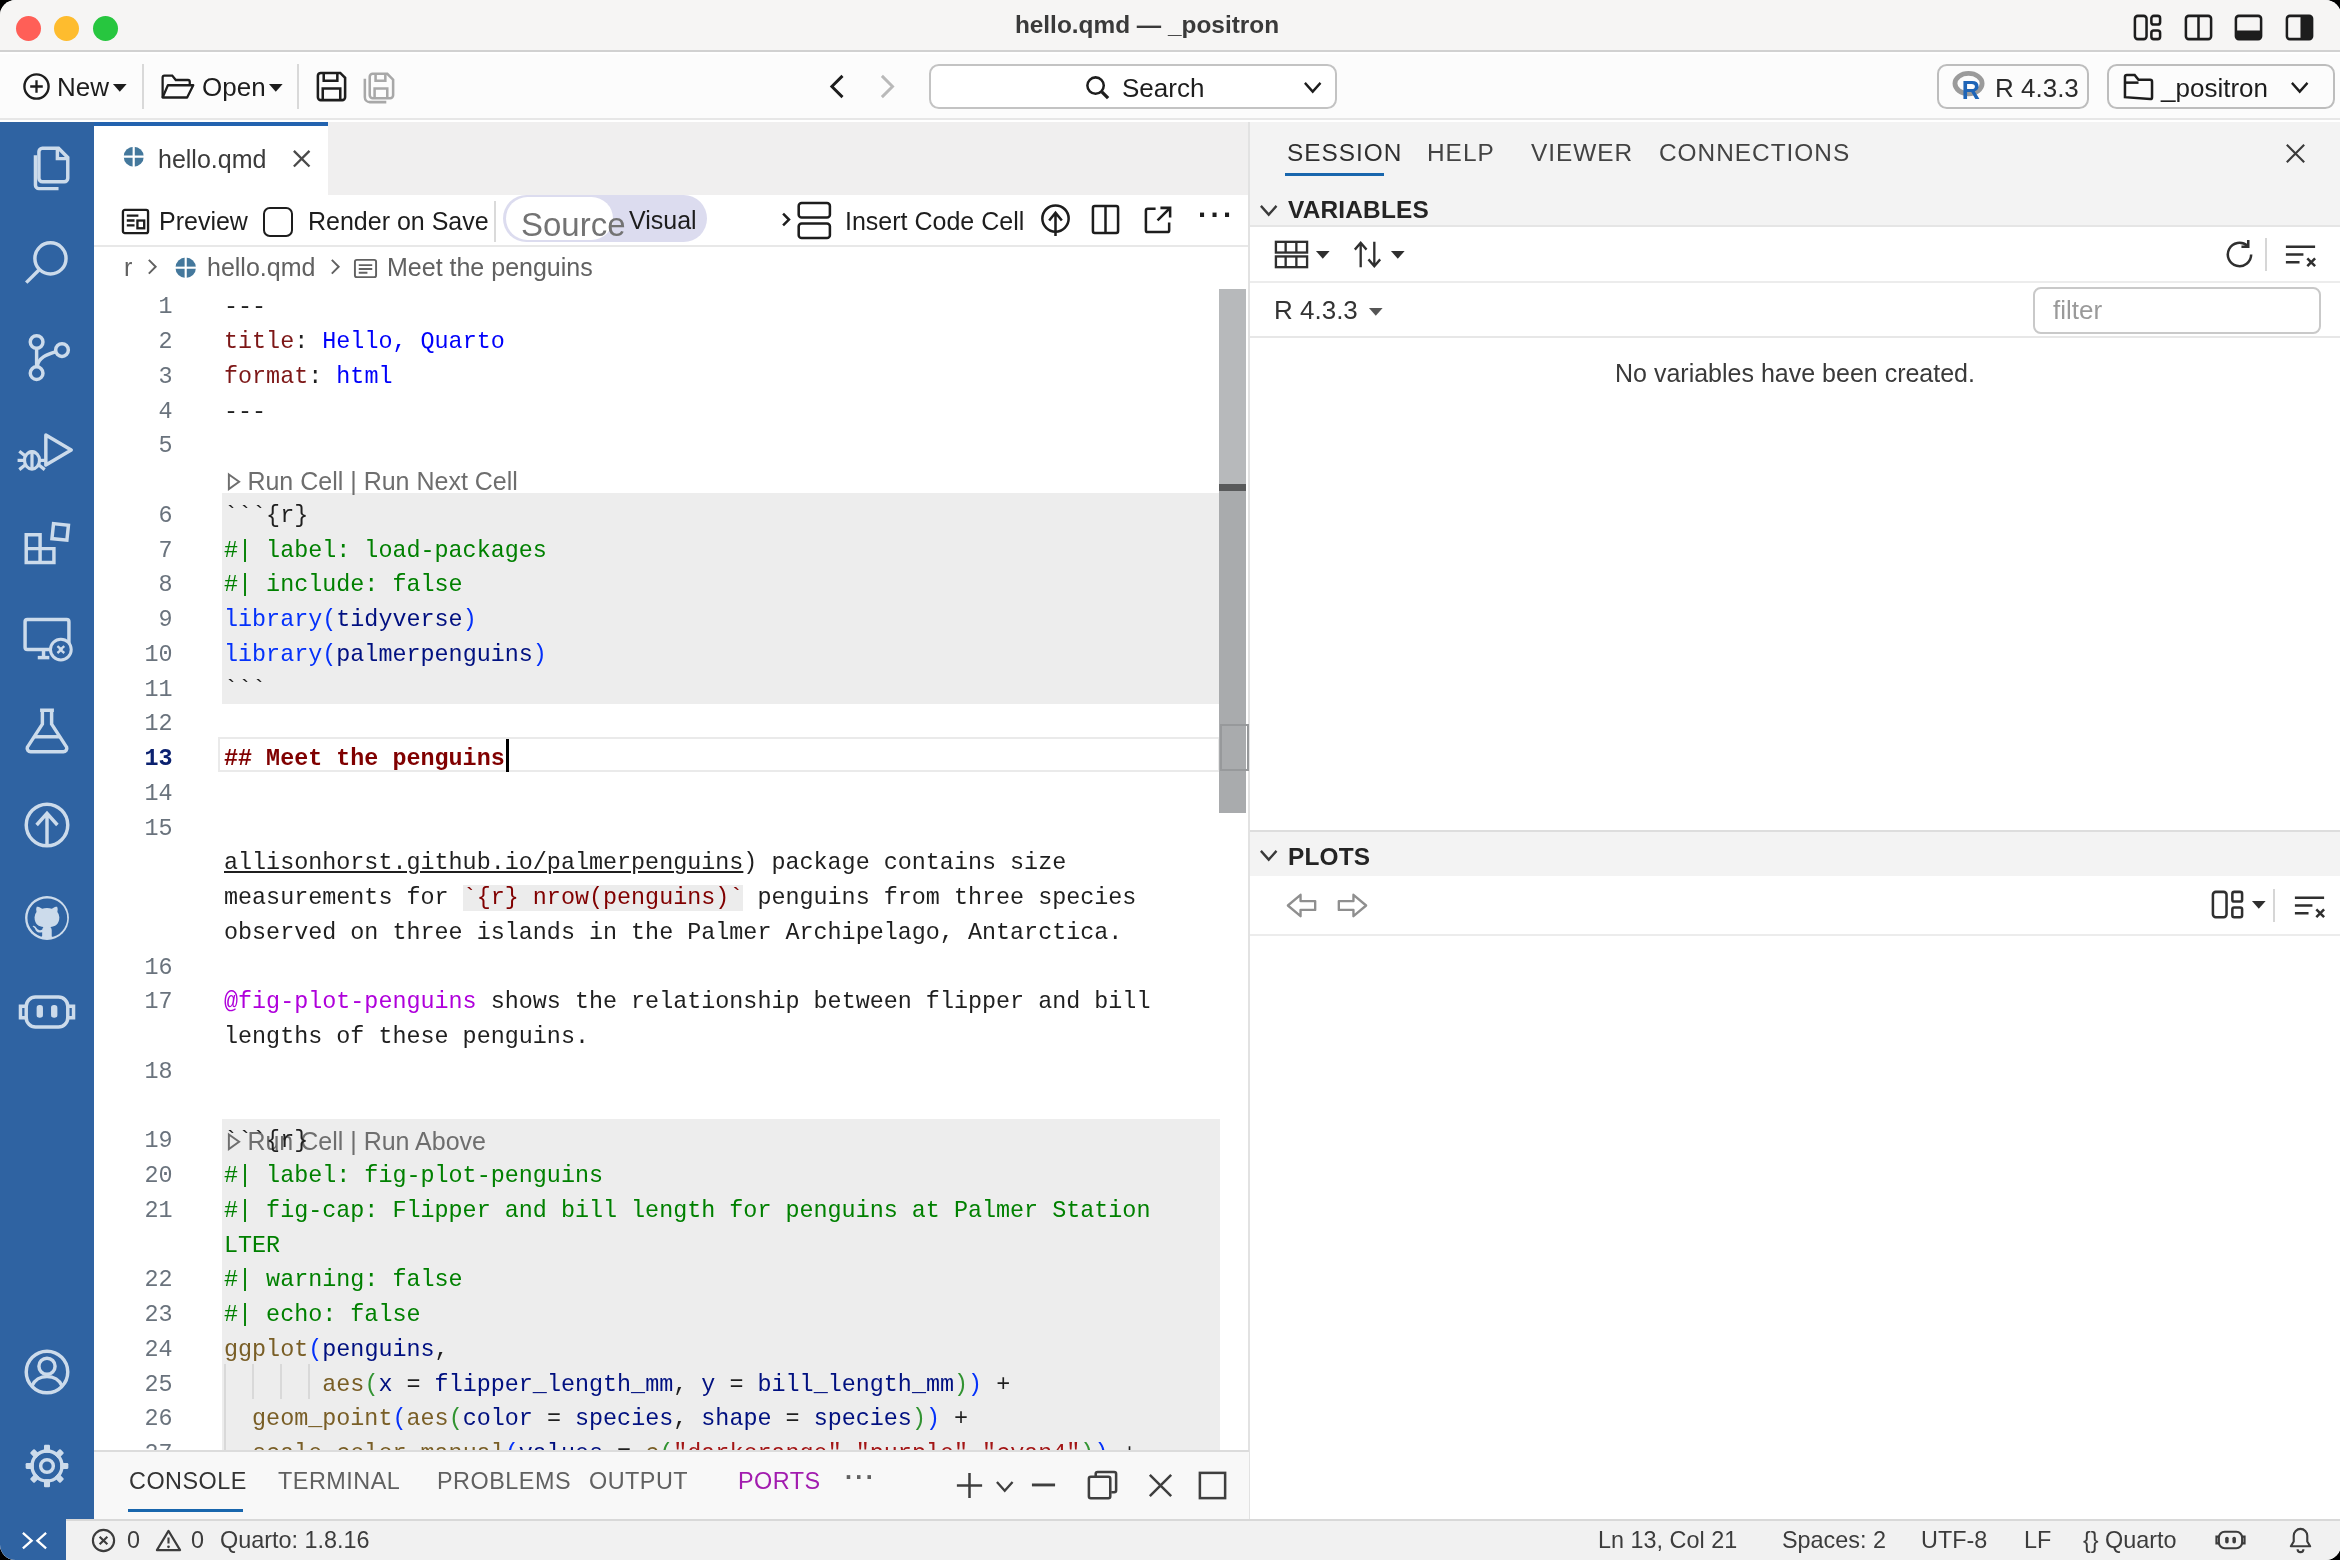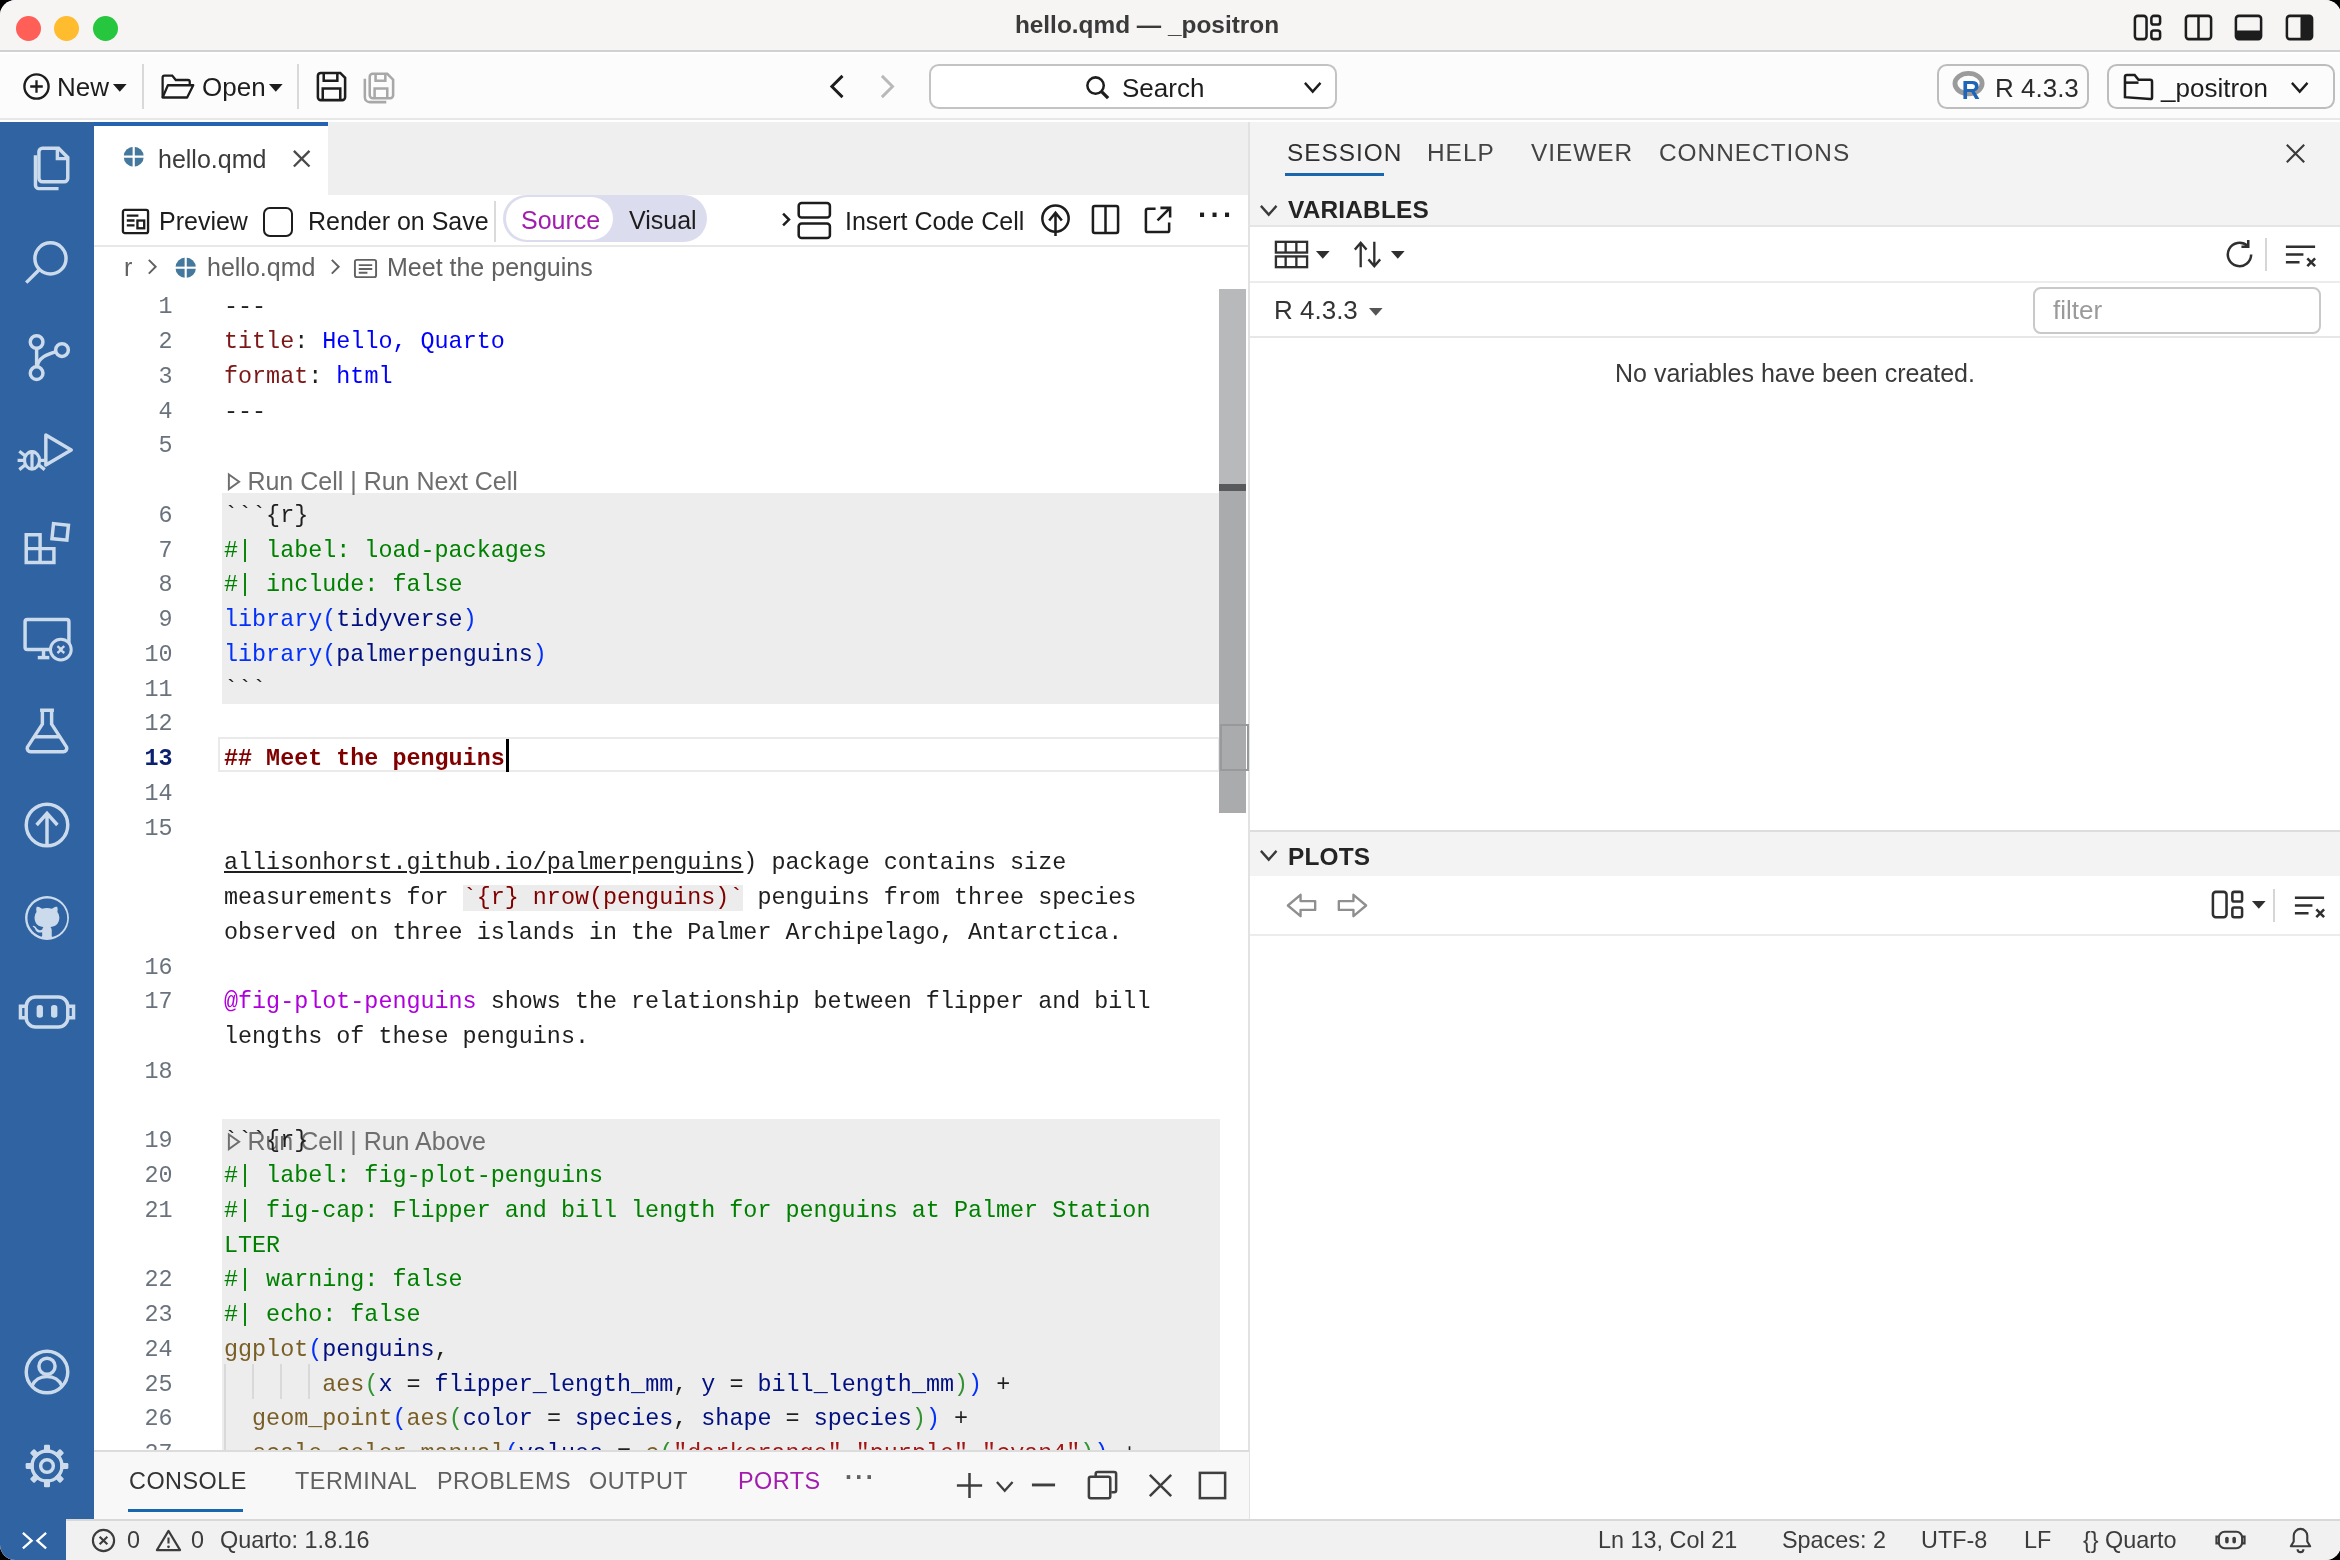--- a/index.html
+++ b/index.html
@@ -245,21 +245,21 @@
       </g>
     </svg>
     <div class="abs" style="left:159px;top:207px;font-size:25px;color:#1d1d1d;">Preview</div>
 
     <div class="abs" style="left:263px;top:207px;width:30px;height:30px;border:2.4px solid #1d1d1d;border-radius:6.8px;background:#fff;"></div>
     <div class="abs" style="left:308px;top:207px;font-size:25px;color:#1d1d1d;">Render on Save</div>
     <div class="abs" style="left:494px;top:201px;width:2px;height:41px;background:#dadada;"></div>
 
     <div class="abs" style="left:503px;top:195px;width:204px;height:47px;background:#dcdcef;border-radius:23.4px;"></div>
     <div class="abs" style="left:506px;top:197px;width:107px;height:43px;background:#fff;border-radius:21.5px;"></div>
-    <div class="abs" style="left:521px;top:206px;font-size:25px;color:#a21caf;">Source</div>
+    <div class="abs" style="left:521px;top:206px;font-size:33px;color:#737373;">Source</div>
     <div class="abs" style="left:629px;top:206px;font-size:25px;color:#1d1d1d;">Visual</div>
 
     <svg class="abs" style="left:779px;top:201px;" width="55" height="39" viewBox="0 0 56 40">
       <path d="M4 13 l6 6 -6 6" fill="none" stroke="#1d1d1d" stroke-width="2.6"></path>
       <g fill="none" stroke="#1d1d1d" stroke-width="2.6">
         <rect x="20" y="2" width="32" height="15" rx="3"></rect>
         <rect x="20" y="23" width="32" height="15" rx="3"></rect>
       </g>
     </svg>
     <div class="abs" style="left:845px;top:207px;font-size:25px;color:#1d1d1d;">Insert Code Cell</div>
@@ -475,21 +475,21 @@
         <path d="M26 22 l8 8 M34 22 l-8 8"></path>
       </g>
     </svg>
     <div class="abs" style="left:1250px;top:934px;width:1090px;height:2px;background:#ececec;"></div>
   </div>
 
   <div class="abs" style="left:94px;top:1450px;width:1155px;height:69px;background:#f8f8f8;border-top:2px solid #dcdcdc;"></div>
   <div id="bottompanel">
     <div class="abs" style="left:129px;top:1468px;font-size:23.4px;letter-spacing:0.5px;color:#333;">CONSOLE</div>
     <div class="abs" style="left:128px;top:1509px;width:115px;height:2.9px;background:#1866ad;"></div>
-    <div class="abs" style="left:278px;top:1468px;font-size:23.4px;letter-spacing:0.5px;color:#616161;margin-left:17px;">TERMINAL</div>
+    <div class="abs" style="left:278px;top:1468px;font-size:23.4px;letter-spacing:0.5px;color:#616161;">TERMINAL</div>
     <div class="abs" style="left:437px;top:1468px;font-size:23.4px;letter-spacing:0.5px;color:#616161;">PROBLEMS</div>
     <div class="abs" style="left:589px;top:1468px;font-size:23.4px;letter-spacing:0.5px;color:#616161;">OUTPUT</div>
     <div class="abs" style="left:738px;top:1468px;font-size:23.4px;letter-spacing:0.5px;color:#a21caf;">PORTS</div>
     <div class="abs" style="left:845px;top:1463px;font-size:25px;letter-spacing:2px;color:#616161;font-weight:bold;">···</div>
     <svg class="abs" style="left:953px;top:1469px;" width="33" height="33" viewBox="0 0 34 34">
         <path d="M17 4 V30 M4 17 H30" stroke="#3f3f3f" stroke-width="2.6"></path>
       </svg>
     <svg class="abs" style="left:994px;top:1478px;" width="21.5" height="17.6" viewBox="0 0 22 18">
         <path d="M3 4 L11 13 L19 4" fill="none" stroke="#3f3f3f" stroke-width="2.4"></path>
       </svg>

